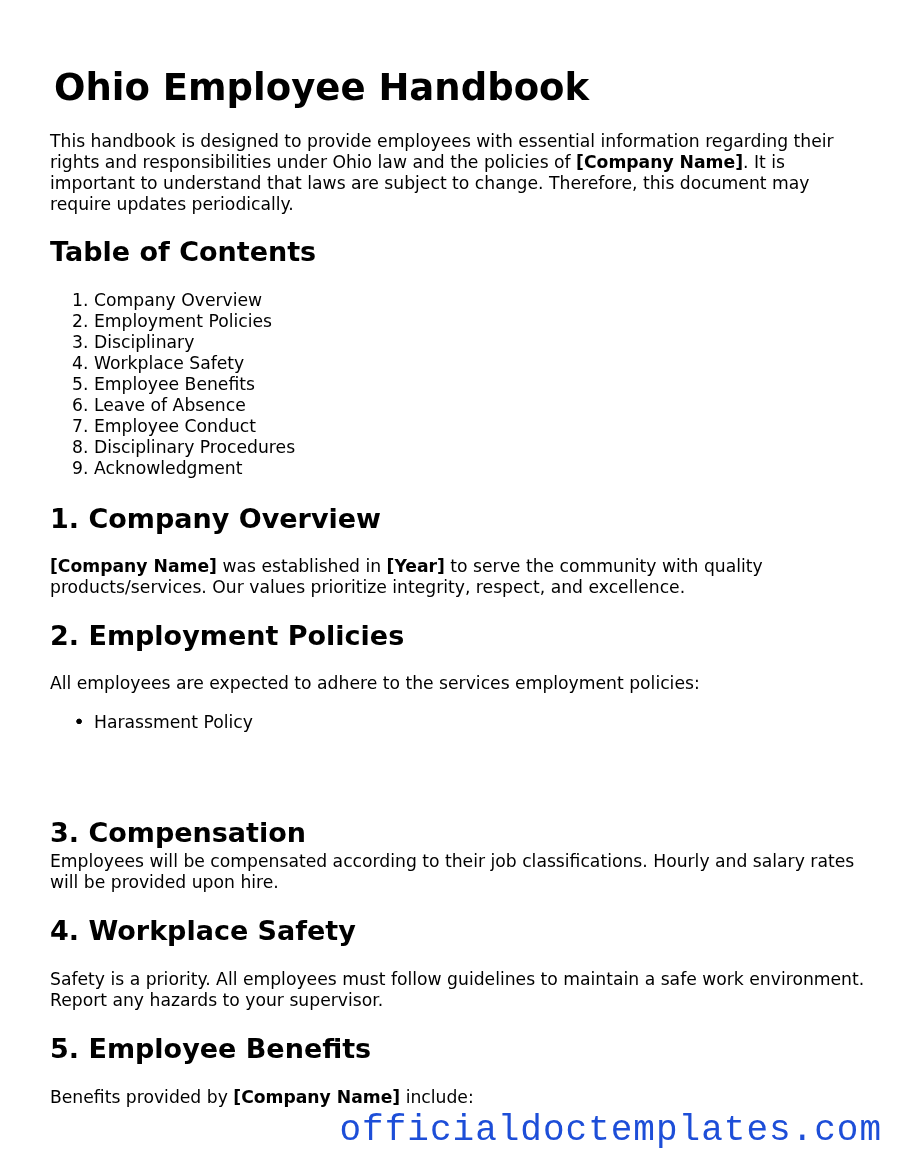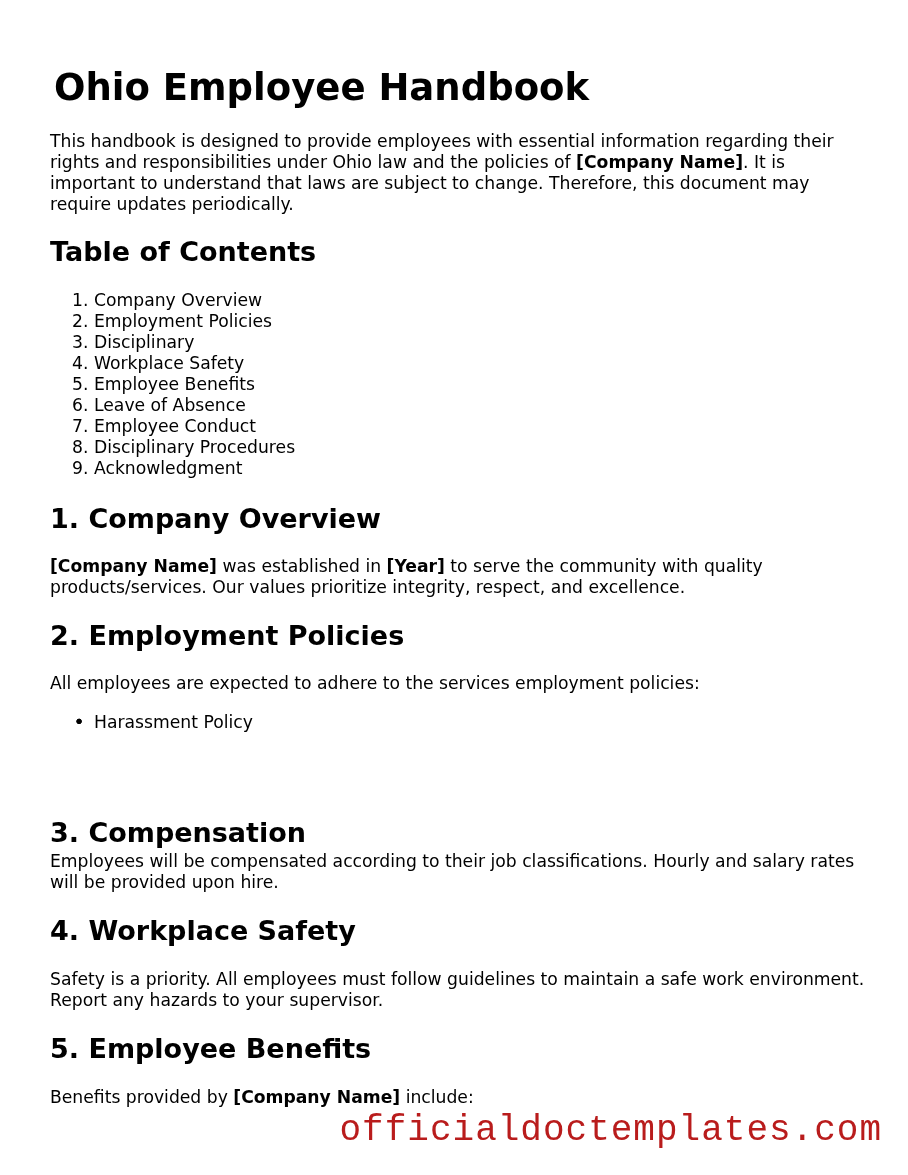--- a/index.html
+++ b/index.html
@@ -24,21 +24,21 @@
   ol, ul {
     position: absolute; left: 0; margin: 0; padding: 0;
     font-size: 17.2px; line-height: 21px; list-style: none;
   }
   ol li, ul li { position: relative; padding-left: 44px; white-space: nowrap; }
   ol li .num { position: absolute; left: 22px; }
   ul li .bullet { position: absolute; left: 24px; }
   .watermark {
     position: absolute; right: 26px; top: 1110px;
     font-family: "Liberation Mono", "DejaVu Sans Mono", monospace;
-    font-size: 36px; color: #b91c1c; letter-spacing: 1px; white-space: nowrap;
+    font-size: 36px; color: #1d4ed8; letter-spacing: 1px; white-space: nowrap;
   }
 </style>
 </head>
 <body>
 
 <div class="page">
 
   <h1>Ohio Employee Handbook</h1>
 
   <p style="top:131px;"><span>This handbook is designed to provide employees with essential information regarding their rights and responsibilities under Ohio law and the policies of </span><b>[Company Name]</b><span>. It is important to understand that laws are subject to change. Therefore, this document may require updates periodically.</span></p>

